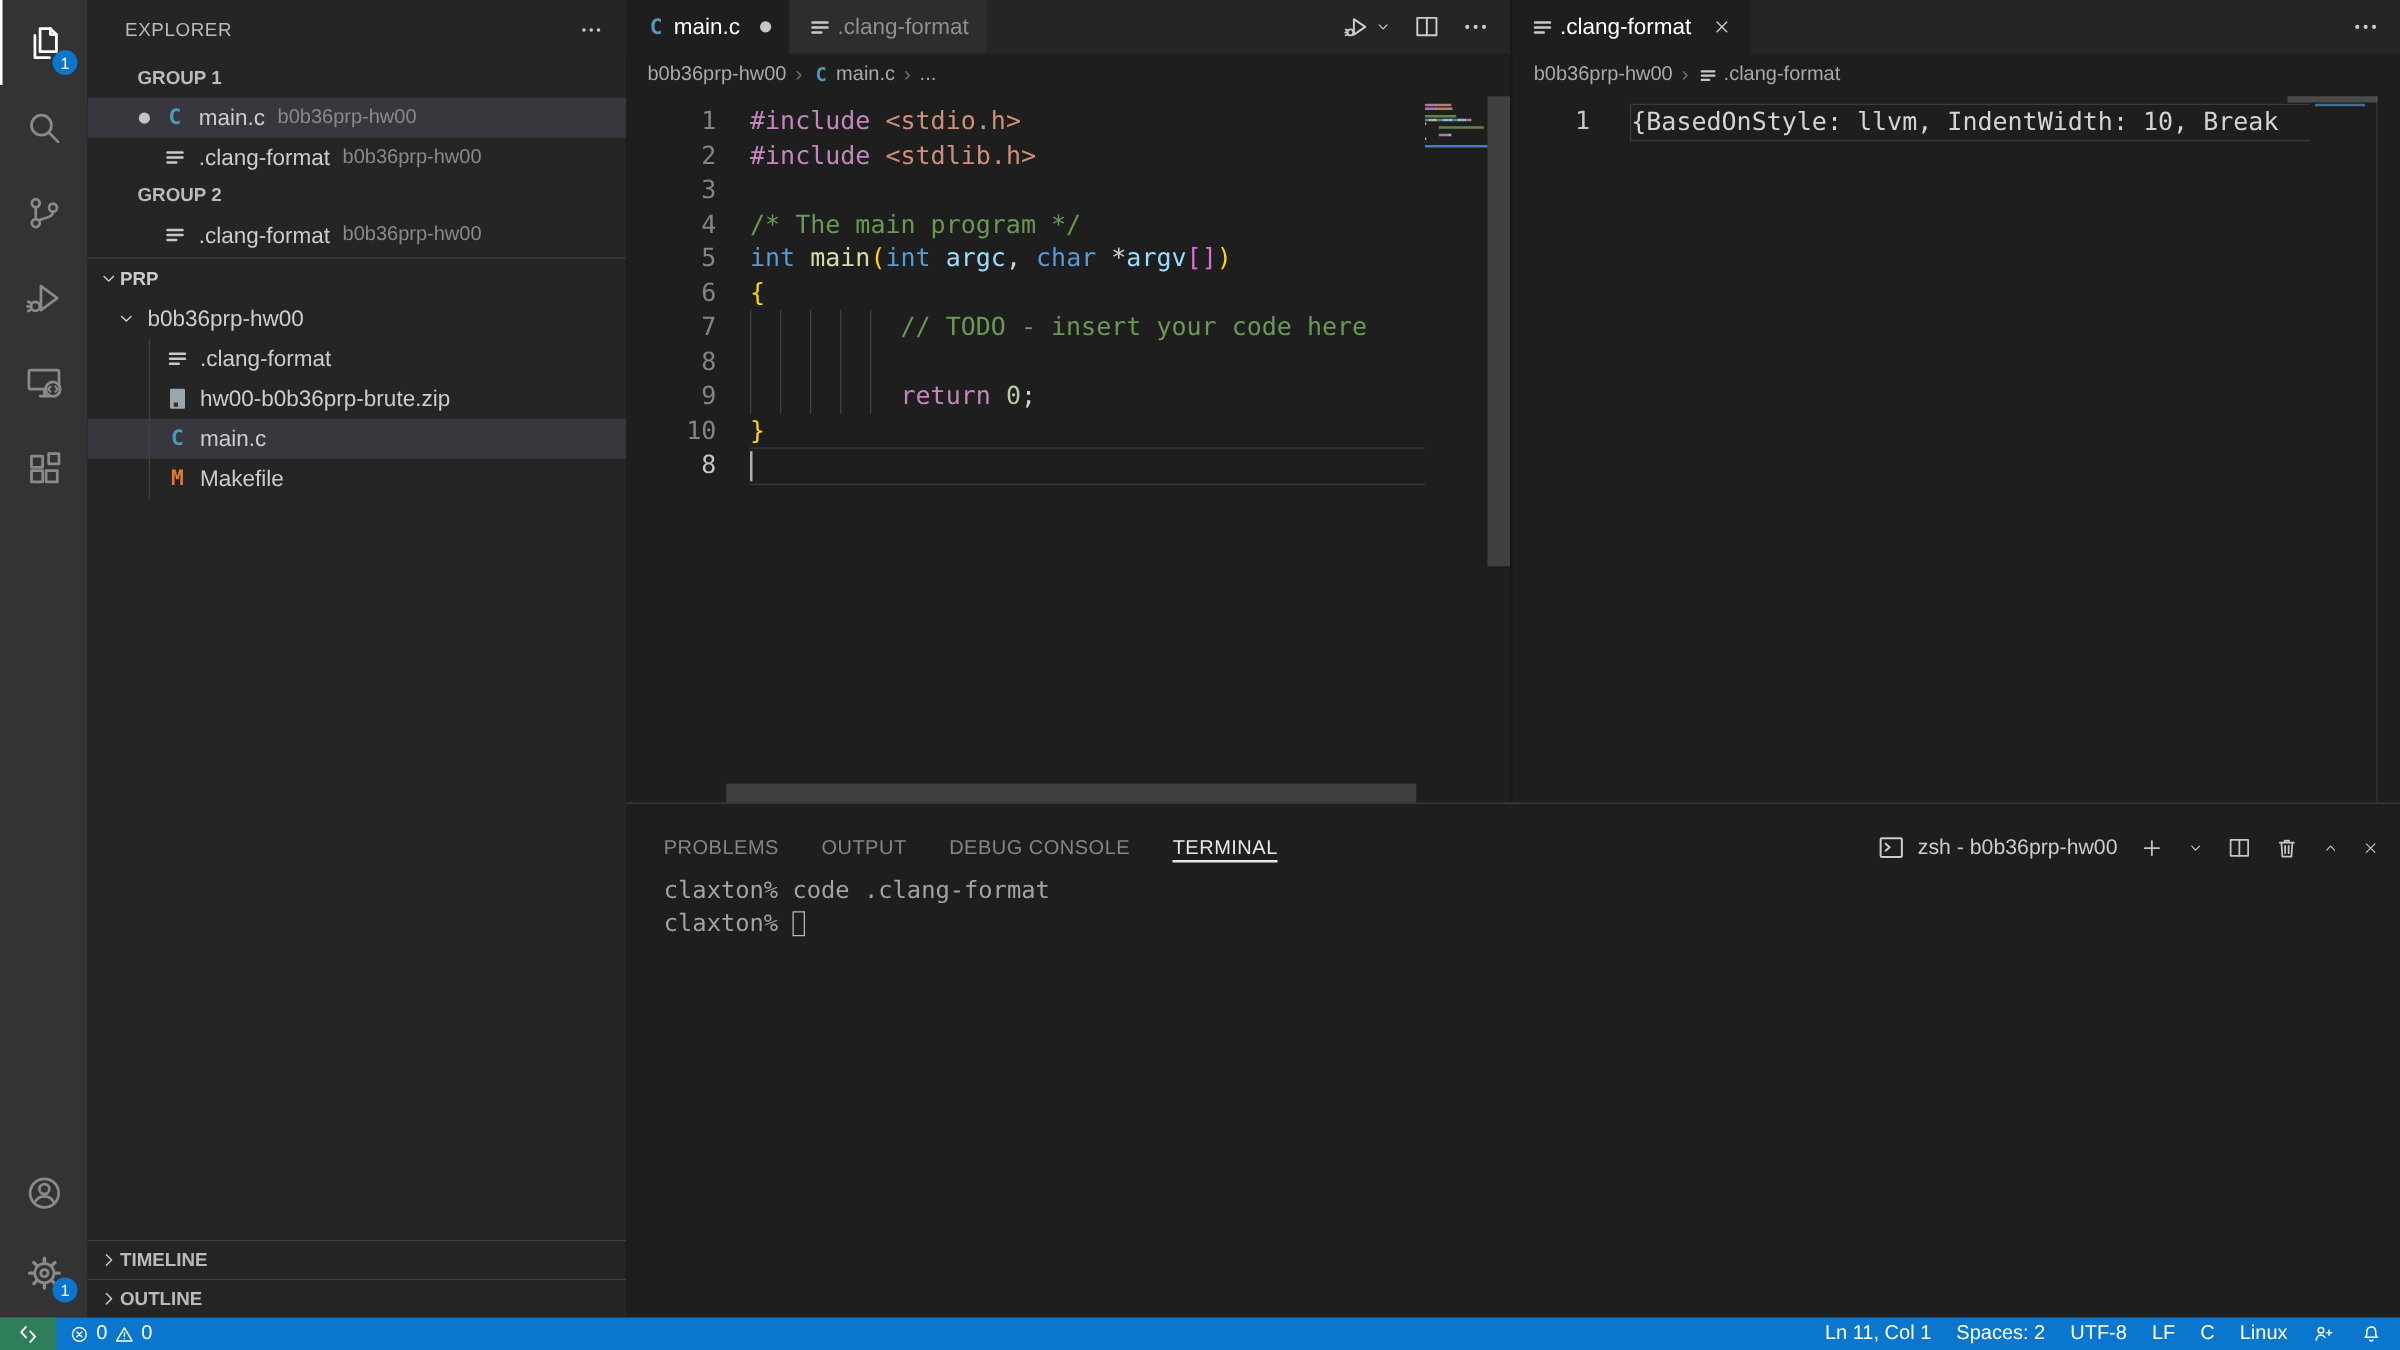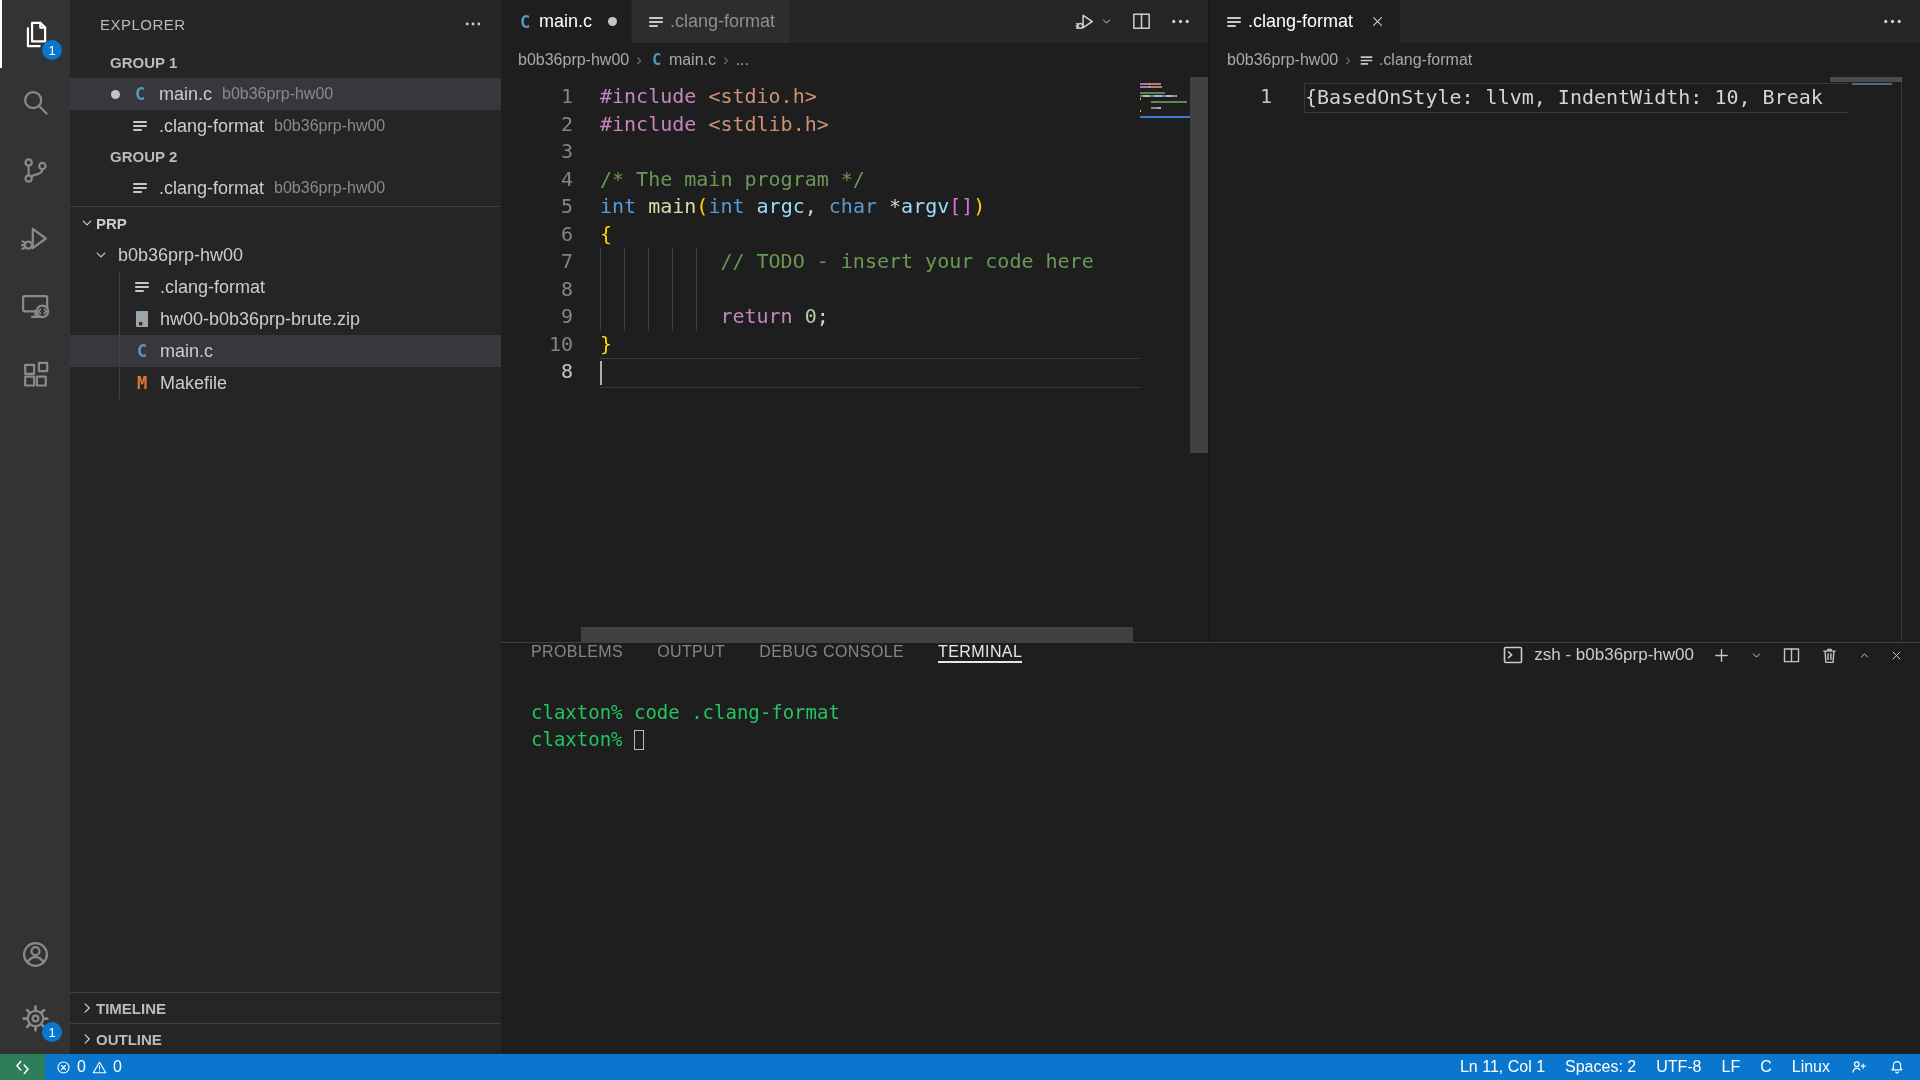--- a/index.html
+++ b/index.html
@@ -106,33 +106,33 @@
   .mini-slider{position:absolute;top:0;right:0;width:72px;height:5px;background:rgba(130,130,130,.45);}
   .v-scrollbar{position:absolute;top:0;right:0;width:18px;height:100%;}
   #eg-right .v-scrollbar{border-left:1px solid rgba(130,130,130,.25);}
   .v-thumb{position:absolute;top:0;left:0;right:0;background:rgba(121,121,121,.38);}
   .h-scrollbar{position:absolute;left:0;right:0;bottom:0;height:15px;}
   .h-thumb{position:absolute;top:0;bottom:0;background:rgba(121,121,121,.38);}
 
   
   .panel{position:absolute;left:501px;right:0;top:642px;height:412px;background:#1E1E1E;
          border-top:1px solid rgba(128,128,128,.35);box-sizing:border-box;}
-  .panel-header{height:47px;display:flex;align-items:flex-start;padding:0 16px 0 30px;gap:17px;}
+  .panel-header{height:47px;display:flex;align-items:flex-end;padding:0 16px 0 30px;gap:17px;}
   .panel-tabs{display:flex;gap:34px;}
   .panel-tab{display:flex;align-items:center;font-size:16px;letter-spacing:.4px;color:#858585;
              border-bottom:2px solid transparent;cursor:pointer;}
   .panel-tab.active{color:#E7E7E7;border-bottom-color:#E7E7E7;}
   .panel-toolbar{margin-left:auto;display:flex;align-items:center;gap:17px;color:#C5C5C5;}
   .pt-btn{display:flex;align-items:center;cursor:pointer;}
   .pt-ic{width:21px;height:21px;}
   .pt-ic.small{width:15px;height:15px;}
   .term-select{display:flex;align-items:center;gap:9px;font-size:17px;color:#CCCCCC;cursor:pointer;}
   .term-select .pt-ic{width:24px;height:24px;}
   .terminal{padding:9px 0 0 30px;font-family:"DejaVu Sans Mono",monospace;font-size:19px;
-            line-height:26.5px;color:#22c55e;white-space:pre;}
+            line-height:26.5px;color:#a3a3a3;white-space:pre;}
   .term-cursor{display:inline-block;width:10px;height:20px;border:1.5px solid #B9B9B9;
                margin-left:11px;vertical-align:-4px;box-sizing:border-box;}
 
   
   .status-bar{position:absolute;left:0;right:0;bottom:0;height:26px;background:var(--accent);
               display:flex;align-items:center;color:#FFFFFF;font-size:16px;}
   .sb-remote{width:45px;height:100%;background:var(--remote-green);display:flex;align-items:center;
              justify-content:center;cursor:pointer;flex:none;}
   .sb-remote .icon{width:19px;height:19px;}
   .sb-group{display:flex;align-items:center;padding:0 10px;height:100%;gap:5px;cursor:pointer;}

